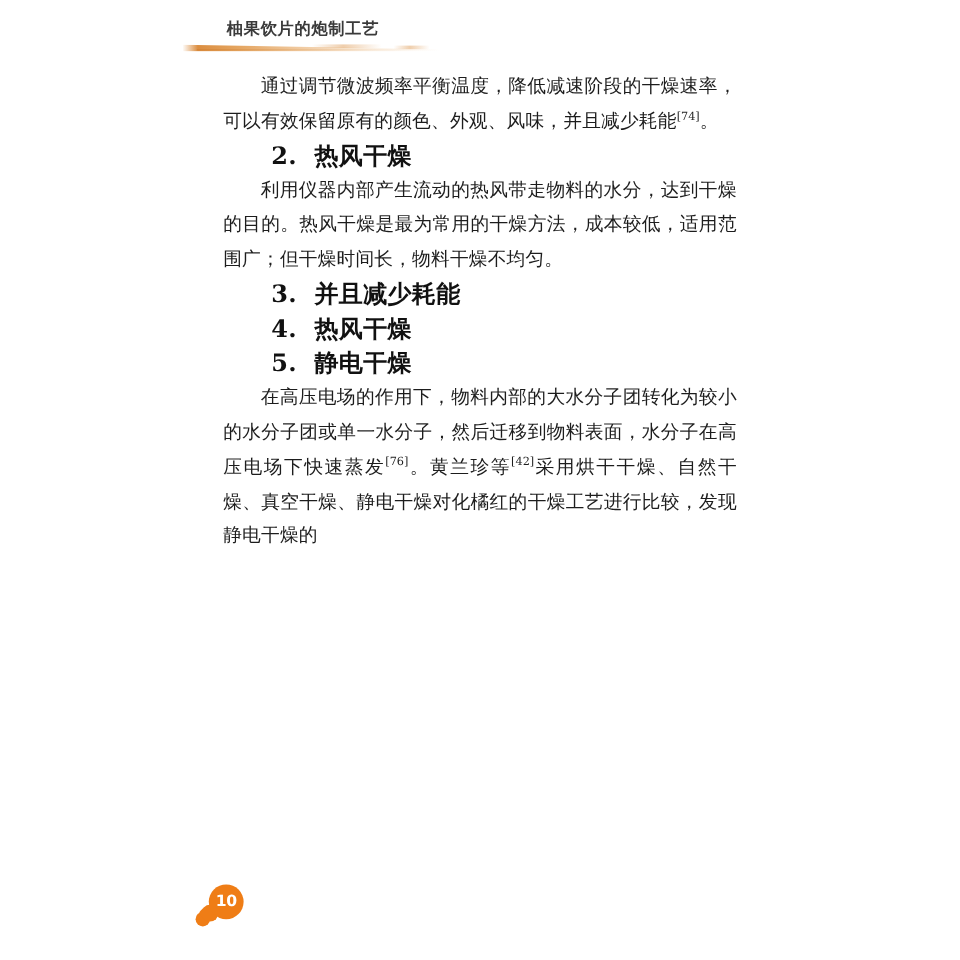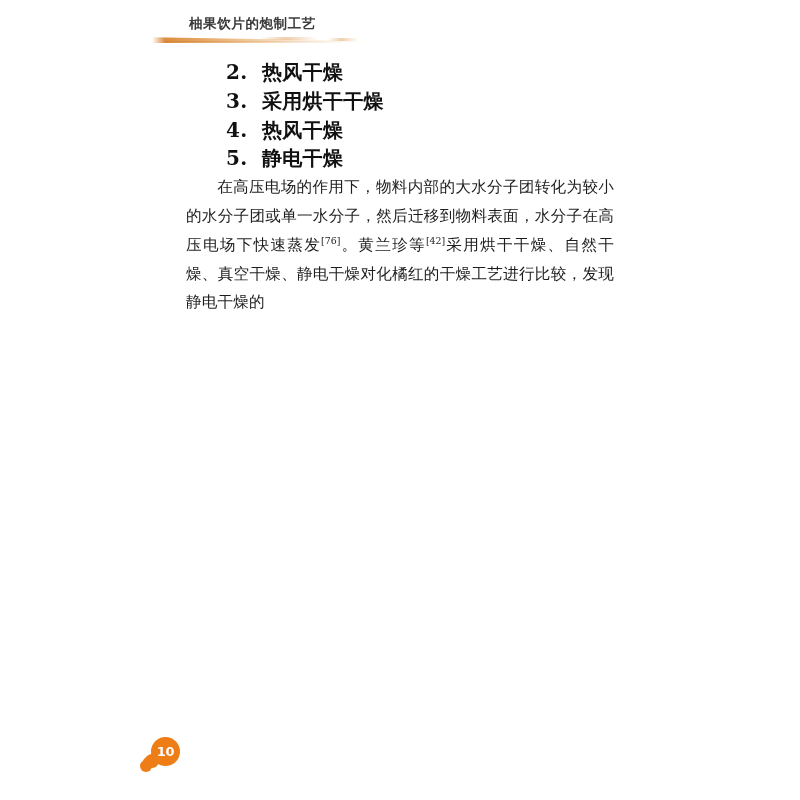--- a/index.html
+++ b/index.html
@@ -129,21 +129,21 @@
     font-size: 9.4px;
     vertical-align: super;
     line-height: 0;
     letter-spacing: 0;
     font-family: "DejaVu Serif", "Liberation Serif", serif;
   }
 
   
   .folio {
     position: absolute;
-    left: 138px;
+    left: 161px;
     top: 736px;
     width: 46px;
     height: 44px;
   }
   .folio .bulb {
     position: absolute;
     left: 13px;
     top: 1px;
     width: 29px;
     height: 29px;
@@ -195,25 +195,27 @@
     <div class="header-rule">
       <div class="wedge"></div>
       <div class="hairline"></div>
       <div class="spark a"></div>
       <div class="spark b"></div>
     </div>
   </div>
 
   <div class="body-col">
 
+    <p class="para indent"><span>通过调节微波频率平衡温度，降低减速阶段的干燥速率，可以有效保留原有的颜色、外观、风味，并且减少耗能</span><sup class="ref">[74]</sup><span>。</span></p>
 
     <h3 class="sec-head"><span class="num">2.</span>&nbsp;&nbsp;<span>热风干燥</span></h3>
 
-
-    <h3 class="sec-head"><span class="num">3.</span>&nbsp;&nbsp;<span>采用烘干干燥</span></h3>
+    <p class="para indent"><span>利用仪器内部产生流动的热风带走物料的水分，达到干燥的目的。热风干燥是最为常用的干燥方法，成本较低，适用范围广；但干燥时间长，物料干燥不均匀。</span></p>
+
+    <h3 class="sec-head"><span class="num">3.</span>&nbsp;&nbsp;<span>并且减少耗能</span></h3>
 
 
     <h3 class="sec-head"><span class="num">4.</span>&nbsp;&nbsp;<span>热风干燥</span></h3>
 
 
     <h3 class="sec-head"><span class="num">5.</span>&nbsp;&nbsp;<span>静电干燥</span></h3>
 
     <p class="para indent"><span>在高压电场的作用下，物料内部的大水分子团转化为较小的水分子团或单一水分子，然后迁移到物料表面，水分子在高压电场下快速蒸发</span><sup class="ref">[76]</sup><span>。黄兰珍等</span><sup class="ref">[42]</sup><span>采用烘干干燥、自然干燥、真空干燥、静电干燥对化橘红的干燥工艺进行比较，发现静电干燥的</span></p>
 
   </div>

